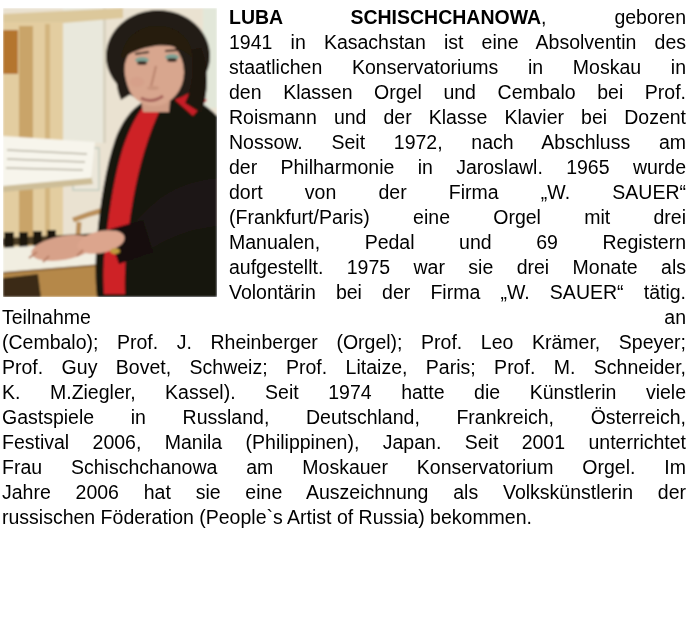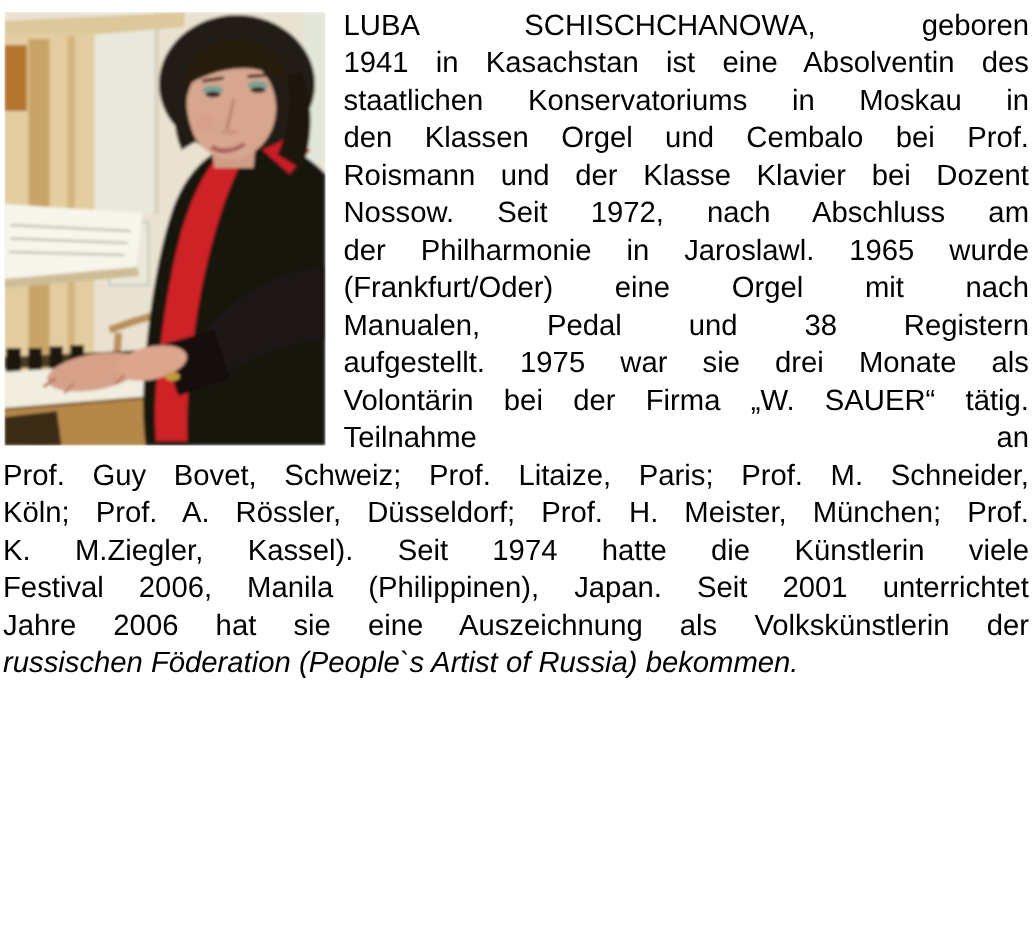--- a/index.html
+++ b/index.html
@@ -16,22 +16,22 @@
   }
   .photo svg{display:block;width:214px;height:289px;}
   .bio .line{
     font-size:19.5px;
     line-height:25px;
     color:#000000;
     text-align:justify;
     text-align-last:justify;
     white-space:normal;
   }
-  .bio .line.last{text-align-last:left;font-style:italic;}
-  .bold{font-weight:normal;}
+  .bio .line.last{text-align-last:left;}
+  .bold{font-weight:bold;}
 </style>
 </head>
 <body>
 
 <div class="page">
 
   <div class="photo">
     <svg viewBox="0 0 214 289" xmlns="http://www.w3.org/2000/svg">
       <defs>
         <filter id="soft" x="-5%" y="-5%" width="110%" height="110%">
@@ -134,25 +134,28 @@
   </div>
 
   <div class="bio">
       <div class="line"><span class="bold">LUBA SCHISCHCHANOWA</span><span>, geboren</span></div>
       <div class="line"><span>1941 in Kasachstan ist eine Absolventin des</span></div>
       <div class="line"><span>staatlichen Konservatoriums in Moskau in</span></div>
       <div class="line"><span>den Klassen Orgel und Cembalo bei Prof.</span></div>
       <div class="line"><span>Roismann und der Klasse Klavier bei Dozent</span></div>
       <div class="line"><span>Nossow. Seit 1972, nach Abschluss am</span></div>
       <div class="line"><span>der Philharmonie in Jaroslawl. 1965 wurde</span></div>
-      <div class="line"><span>(Frankfurt/Oder) eine Orgel mit nach</span></div>
-      <div class="line"><span>Manualen, Pedal und 38 Registern</span></div>
+      <div class="line"><span>dort von der Firma „W. SAUER“</span></div>
+      <div class="line"><span>(Frankfurt/Paris) eine Orgel mit drei</span></div>
+      <div class="line"><span>Manualen, Pedal und 69 Registern</span></div>
       <div class="line"><span>aufgestellt. 1975 war sie drei Monate als</span></div>
       <div class="line"><span>Volontärin bei der Firma „W. SAUER“ tätig. Teilnahme an</span></div>
+      <div class="line"><span>(Cembalo); Prof. J. Rheinberger (Orgel); Prof. Leo Krämer, Speyer;</span></div>
       <div class="line"><span>Prof. Guy Bovet, Schweiz; Prof. Litaize, Paris; Prof. M. Schneider,</span></div>
-      <div class="line"><span>Köln; Prof. A. Rössler, Düsseldorf; Prof. H. Meister, München; Prof.</span></div>
       <div class="line"><span>K. M.Ziegler, Kassel). Seit 1974 hatte die Künstlerin viele</span></div>
+      <div class="line"><span>Gastspiele in Russland, Deutschland, Frankreich, Österreich,</span></div>
       <div class="line"><span>Festival 2006, Manila (Philippinen), Japan. Seit 2001 unterrichtet</span></div>
+      <div class="line"><span>Frau Schischchanowa am Moskauer Konservatorium Orgel. Im</span></div>
       <div class="line"><span>Jahre 2006 hat sie eine Auszeichnung als Volkskünstlerin der</span></div>
       <div class="line last"><span>russischen Föderation (People`s Artist of Russia) bekommen.</span></div>
     </div>
 
 </div>
 
 </body></html>

